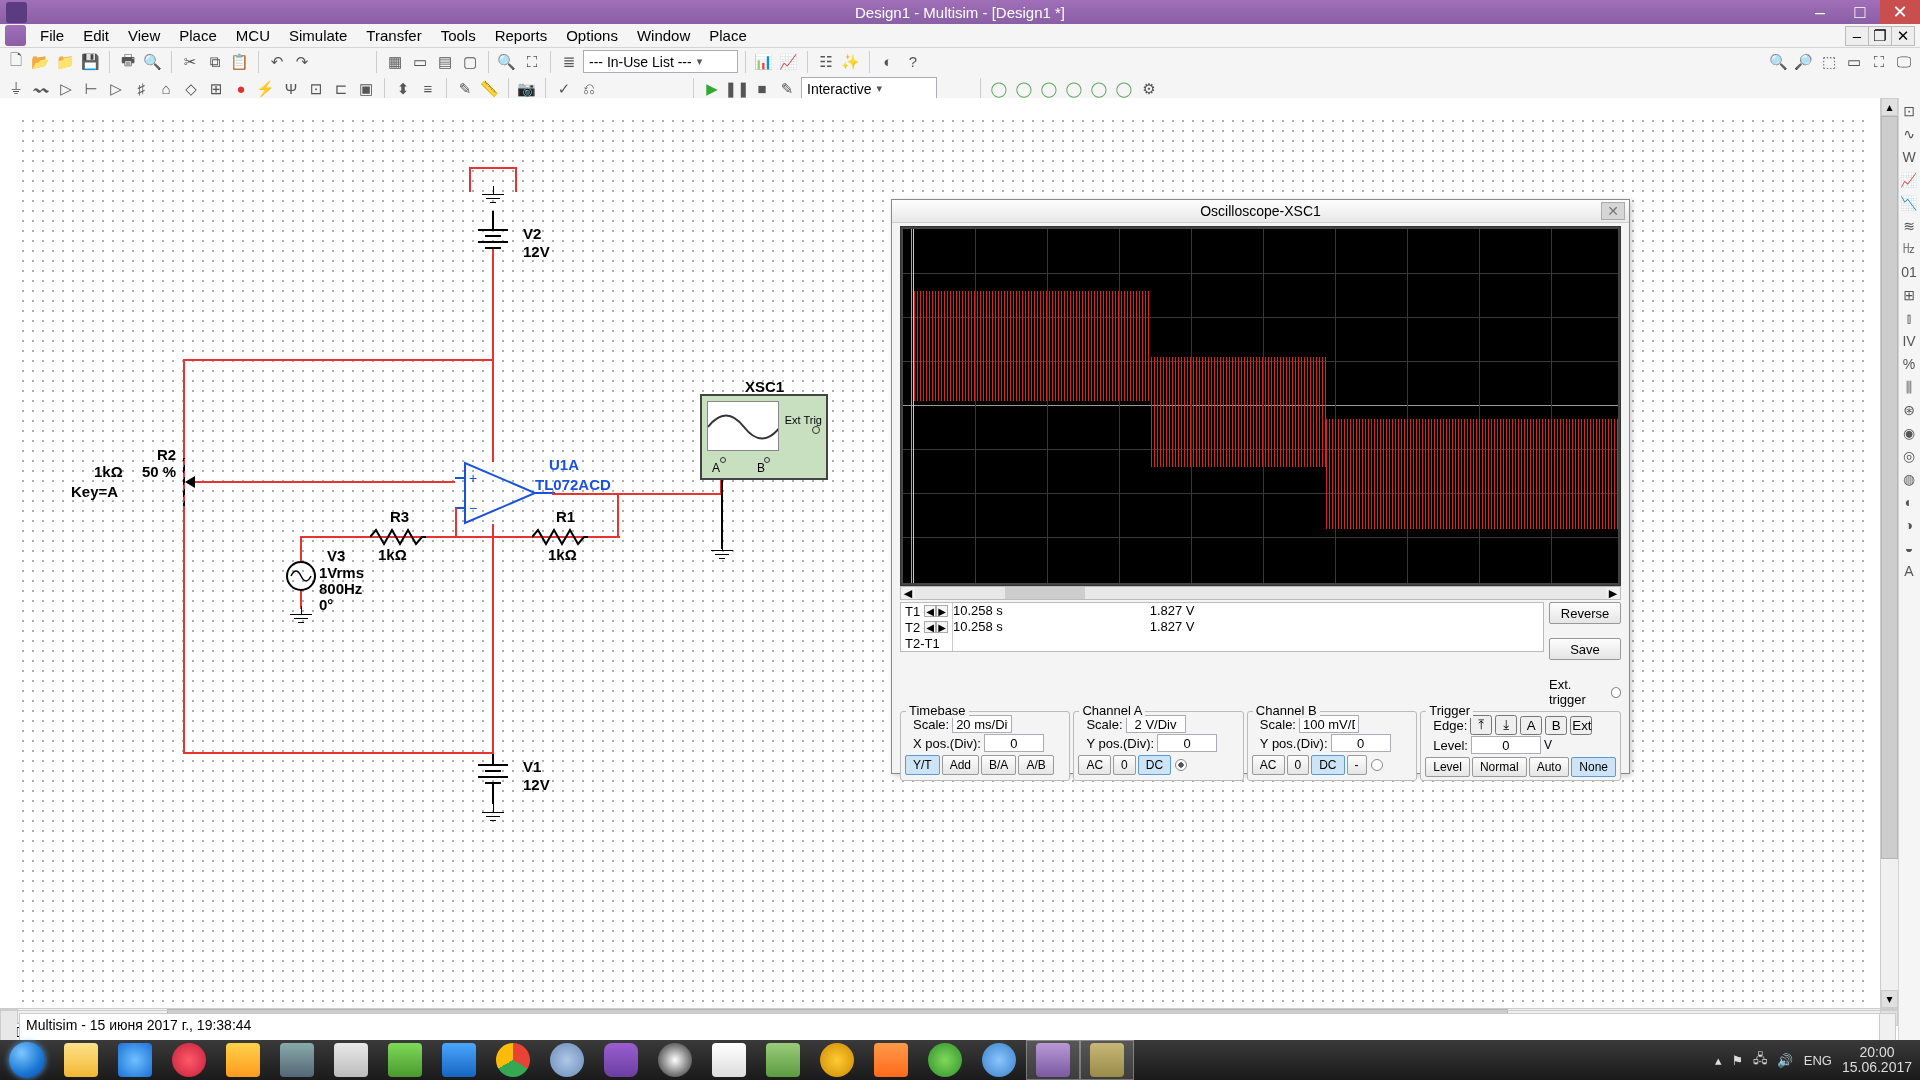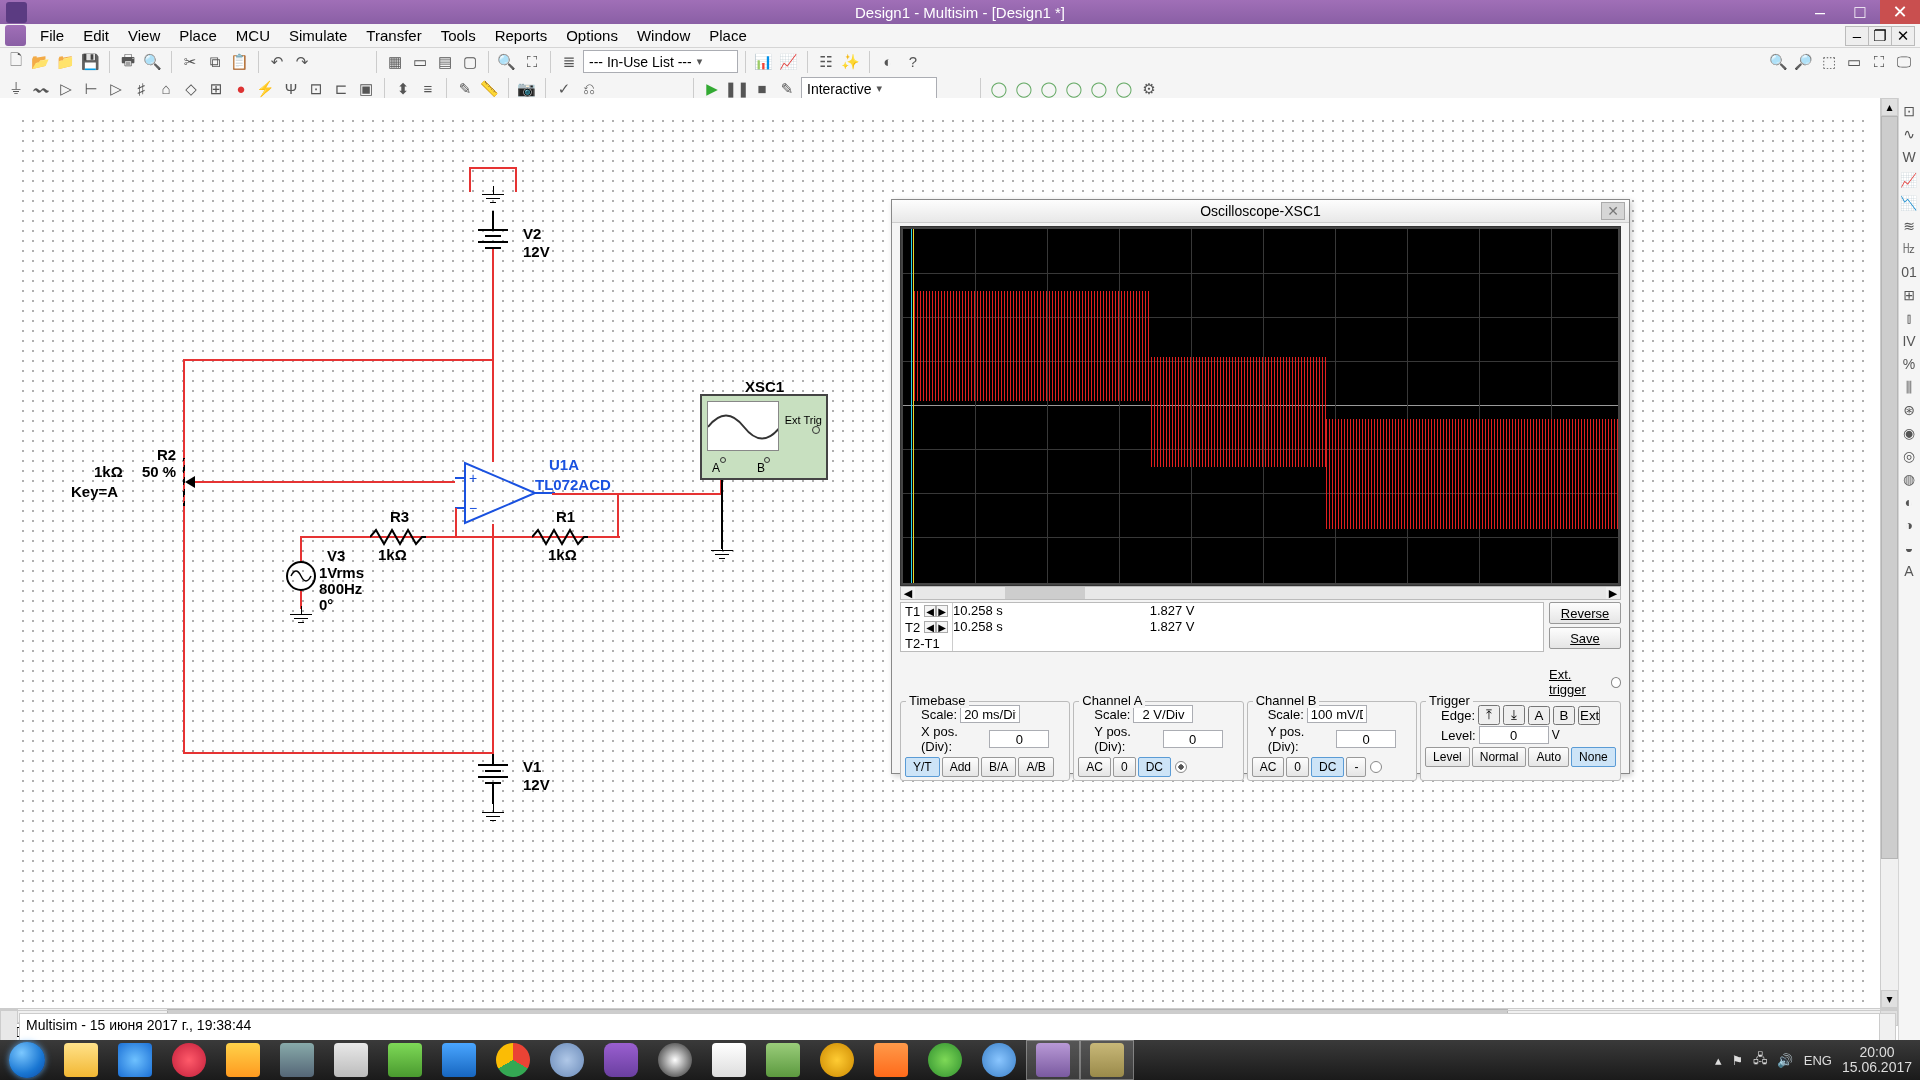--- a/index.html
+++ b/index.html
@@ -73,34 +73,34 @@
 .scope .rtbl{ flex:1; border:1px solid #bbb; background:#fff; font-size:13px; display:flex;}
 .scope .rtbl .lcol{ width:52px; border-right:1px solid #ccc;}
 .scope .rtbl .lcol div{ height:16px; padding:0 4px; display:flex; align-items:center; justify-content:space-between;}
 .scope .rtbl .arrs{ display:flex; gap:0;}
 .scope .rtbl .arrs span{ font-size:10px; border:1px solid #aaa; width:12px; height:12px; line-height:11px; text-align:center; background:#f5f5f5;}
 .scope .rtbl .dcol{ flex:1; }
 .scope .rtbl .dcol .hdr{ display:flex; height:16px;}
 .scope .rtbl .dcol .hdr div{ flex:1; text-align:center;}
 .scope .rtbl .dcol .row{ display:flex; height:16px;}
 .scope .rtbl .dcol .row div{ flex:1; text-align:left;}
-.scope .rbtns{ width:72px; display:flex; flex-direction:column; gap:3px;text-decoration:underline;}
+.scope .rbtns{ width:72px; display:flex; flex-direction:column; gap:14px;}
 .scope .rbtns button{ height:22px; font-size:13px; border:1px solid #999; background:linear-gradient(#fdfdfd,#e5e5e5); border-radius:2px;}
 .scope .controls{ margin:4px 8px 4px 8px; display:flex; gap:3px;}
 .scope .fset{ border:1px solid #bbb; border-radius:3px; padding:2px 4px 3px 4px; position:relative; background:#f4f4f4;}
 .scope .fset .leg{ position:absolute; top:-9px; left:5px; background:#f4f4f4; padding:0 3px; font-size:13px;}
-.scope .fset .fl{ display:flex; align-items:center; gap:3px; margin:1px 16px; font-size:13px;}
+.scope .fset .fl{ display:flex; align-items:center; gap:3px; margin:1px 8px; font-size:13px;}
 .scope .fset input{ width:60px; height:18px; font-size:13px; border:1px solid #abadb3; padding:0 3px; text-align:center;}
 .scope .fset .unit{ font-size:12px;}
 .scope .fset .brow{ display:flex; gap:2px; margin-top:3px;}
 .scope .fset .brow button{ height:20px; font-size:12px; border:1px solid #999; background:linear-gradient(#fdfdfd,#e5e5e5); padding:0 7px; border-radius:2px;}
 .scope .fset .brow button.on{ background:#cde4f7; border-color:#5a9bd5;}
 .scope .fset .brow .dot{ width:12px;height:12px;border-radius:50%;border:1px solid #888;background:#fff;align-self:center;margin-left:2px;}
 .scope .fset .brow .dot.on{ background:radial-gradient(circle,#555 35%,#fff 40%);}
-.scope .ext{ font-size:13px; display:flex; align-items:center; gap:4px; margin-top:15px;}
+.scope .ext{ font-size:13px; display:flex; align-items:center; gap:4px; margin-top:3px;}
 .scope .ext .rad{ width:11px; height:11px; border:1px solid #888; border-radius:50%; background:#fff;}
 
 .spreadsheet{ position:absolute; left:0; right:22px; bottom:0; height:70px; border-top:1px solid #ccc; display:flex;}
 .spreadsheet .tab{ writing-mode:vertical-rl; transform:rotate(180deg); font-size:12px; background:#e8e8e8; border-right:1px solid #ccc; padding:4px 1px; color:#333;}
 .spreadsheet .body{ flex:1; background:#fff; border:1px solid #ccc; margin:2px; padding:3px 6px; font-size:14px; position:relative;}
 .spreadsheet .sb{ position:absolute; right:0; top:0; bottom:0; width:16px; background:#f0f0f0; border-left:1px solid #ccc;}
 
 .taskbar{ position:absolute; left:0; right:0; bottom:0; height:40px; background:linear-gradient(#3a3a3a,#1a1a1a); display:flex; align-items:center;}
 .taskbar .start{ width:54px; height:40px; display:flex; align-items:center; justify-content:center;}
 .taskbar .start .orb{ width:36px; height:36px; border-radius:50%; background:radial-gradient(circle at 35% 30%,#7cc8ff,#1976d2 60%,#0d47a1); box-shadow:0 0 6px rgba(100,180,255,.8);}

